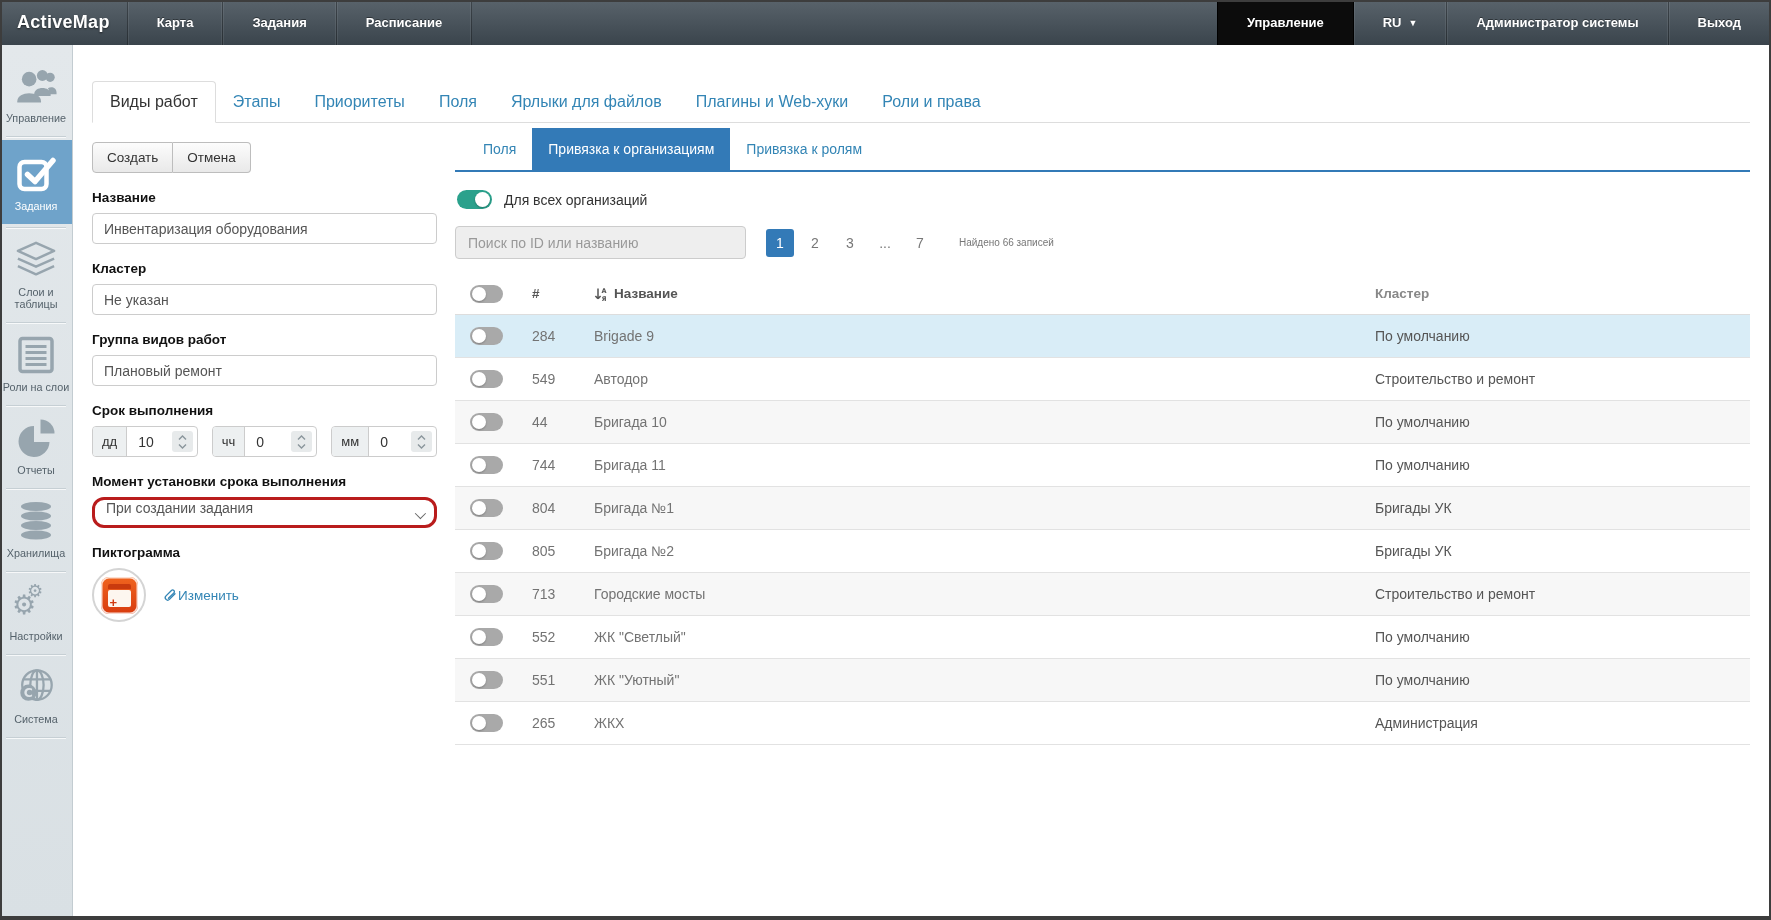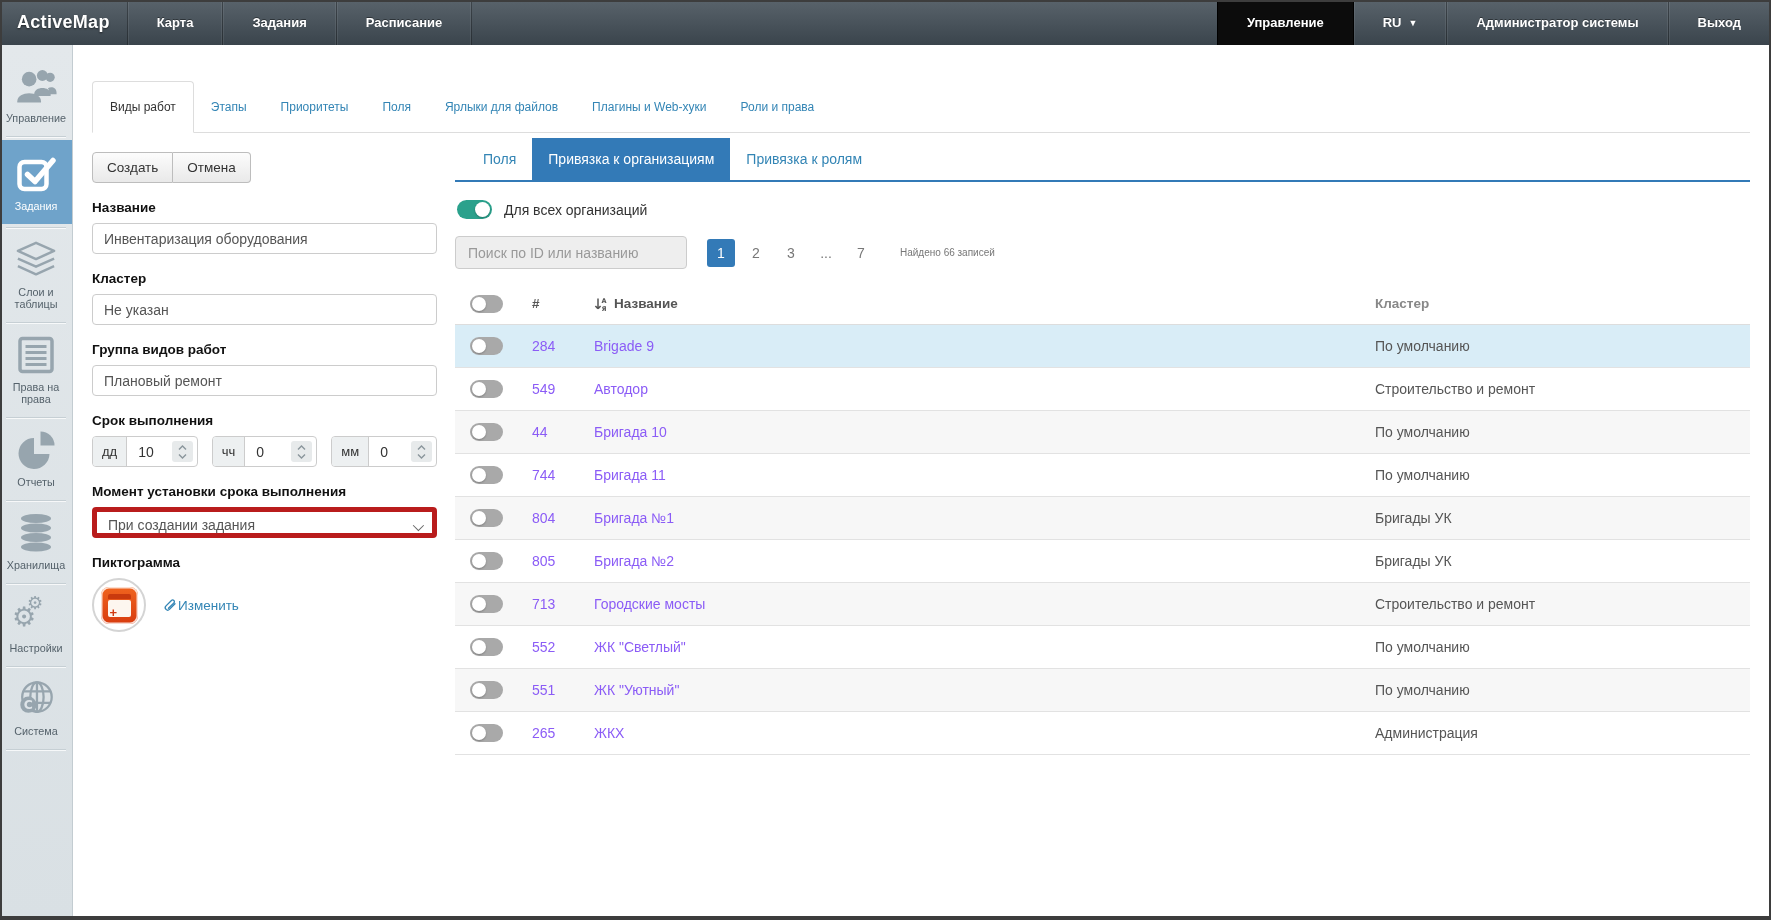--- a/index.html
+++ b/index.html
@@ -31,42 +31,42 @@
   .sb-item.active .sb-label{color:#fff;}
   .sb-divider{height:1px;background:#c6cfd4;margin:3px 6px;box-shadow:0 1px 0 rgba(255,255,255,.75);}
   .gear{position:absolute;line-height:1;}
   .g1{font-size:27px;left:10px;top:8px;}
   .g2{font-size:18px;left:25px;top:-2px;}
 
   .main{flex:1;background:#fff;min-width:0;}
 
   
   .tabbar{display:flex;align-items:flex-end;margin:36px 21px 0 19px;border-bottom:1px solid #ddd;}
-  .tab{padding:18px 17px;font-size:12px;color:#3385b5;cursor:pointer;white-space:nowrap;}
+  .tab{padding:11px 17px;font-size:16px;color:#3385b5;cursor:pointer;white-space:nowrap;}
   .tab.active{color:#333;background:#fff;border:1px solid #ddd;border-bottom:1px solid #fff;border-radius:4px 4px 0 0;margin-bottom:-1px;}
 
   .content{display:flex;padding-left:19px;}
   .left-col{width:345px;flex:none;margin-right:18px;}
   .right-col{width:1295px;flex:none;}
 
   
   .btn-group{display:inline-flex;margin-top:19px;}
   .btn{background:linear-gradient(#fcfcfc,#e9e9e9);border:1px solid #bdbdbd;color:#333;font-size:13.5px;font-family:inherit;padding:7px 14px;cursor:pointer;}
   .btn:first-child{border-radius:4px 0 0 4px;}
   .btn:last-child{border-radius:0 4px 4px 0;border-left:none;}
   .fgroup{margin-top:17px;}
   .flabel{display:block;font-weight:bold;font-size:13.5px;color:#111;margin-bottom:8px;}
   .finput{width:100%;height:31px;border:1px solid #ccc;border-radius:4px;padding:0 11px;font-size:14px;color:#555;background:#fff;font-family:inherit;}
   .deadline-row{display:flex;gap:14px;}
   .dgroup{flex:1;display:flex;align-items:stretch;border:1px solid #ccc;border-radius:4px;height:31px;position:relative;overflow:hidden;background:#fff;}
   .dunit{background:#edf0f1;border-right:1px solid #ccc;display:flex;align-items:center;padding:11px 9px;font-size:13px;color:#333;}
   .dval{flex:1;min-width:0;border:none;outline:none;padding:0 0 0 11px;font-size:14px;color:#333;font-family:inherit;background:transparent;}
   .spinner{position:absolute;right:4px;top:4px;bottom:4px;width:21px;background:#e7eaeb;border-radius:3px;display:flex;flex-direction:column;align-items:center;justify-content:center;gap:2px;cursor:pointer;}
   .spinner svg{display:block;}
-  .selectbox{position:relative;width:100%;height:31px;border:5px solid #b91c1c;border-radius:4px;background:#fff;display:flex;align-items:flex-end;padding:0 28px 0 11px;font-size:14px;color:#555;cursor:pointer;}
+  .selectbox{position:relative;width:100%;height:31px;border:3px solid #b91c1c;border-radius:12px;background:#fff;display:flex;align-items:flex-start;padding:0 28px 0 11px;font-size:14px;color:#555;cursor:pointer;}
   .sel-chev{position:absolute;right:11px;top:11px;width:8px;height:8px;border-right:1.6px solid #666;border-bottom:1.6px solid #666;transform:rotate(45deg) translateY(-2px);}
   .pict-row{display:flex;align-items:center;gap:17px;margin-top:4px;}
   .pict-circle{width:54px;height:54px;border:2px solid #d4d4d4;border-radius:50%;display:flex;align-items:center;justify-content:center;background:#fff;}
   .pict{width:37px;height:37px;border-radius:8px;background:linear-gradient(#f0641f,#d83c0f);position:relative;box-shadow:inset 0 0 0 1.5px rgba(255,255,255,.8);}
   .pict-paper{position:absolute;left:7px;right:7px;top:13px;bottom:7px;background:#fdf6ef;border-radius:2px;}
   .pict-band{position:absolute;left:7px;right:7px;top:7px;height:5px;background:#c93a0e;border-radius:2px 2px 0 0;}
   .pict-plus{position:absolute;left:9px;bottom:5px;color:#d23a10;font-weight:bold;font-size:13px;line-height:13px;}
   .change-link{display:inline-flex;align-items:center;gap:0;color:#3385b5;font-size:13.5px;cursor:pointer;}
 
   
@@ -76,36 +76,36 @@
   .subtab:first-child{margin-left:12px;}
   .toggle-row{display:flex;align-items:center;gap:12px;margin-top:18px;margin-left:2px;}
   .switch{width:35px;height:19px;border-radius:10px;position:relative;cursor:pointer;flex:none;}
   .switch.on{background:#2aa18c;}
   .switch.off{background:#a9a9a9;}
   .switch .knob{position:absolute;top:2px;width:15px;height:15px;border-radius:50%;background:#fff;box-shadow:0 1px 2px rgba(0,0,0,.25);}
   .switch.on .knob{right:2px;}
   .switch.off .knob{left:2px;}
   .toggle-label{font-size:14px;color:#333;}
   .search-row{display:flex;align-items:center;margin-top:17px;}
-  .search-input{width:232px;height:33px;background:#eee;border:1px solid #ccc;border-radius:4px;padding:0 12px;font-size:14px;color:#777;font-family:inherit;}
+  .search-input{width:291px;height:33px;background:#eee;border:1px solid #ccc;border-radius:4px;padding:0 12px;font-size:14px;color:#777;font-family:inherit;}
   .search-input::placeholder{color:#999;}
   .pagination{display:flex;align-items:center;margin-left:20px;}
   .page{min-width:28px;height:28px;display:flex;align-items:center;justify-content:center;font-size:14px;color:#777;margin-right:7px;border-radius:3px;cursor:pointer;}
   .page.active{background:#337ab7;color:#fff;}
   .page.ellipsis{cursor:default;}
   .found{font-size:10px;color:#777;margin-left:18px;}
 
   
   .orgtable{margin-top:14px;}
   .trow,.thead-row{display:grid;grid-template-columns:62px 62px 1fr 375px;align-items:center;padding-left:15px;height:43px;border-bottom:1px solid #e2e2e2;}
   .thead-row{border-bottom:1px solid #ddd;height:42px;}
   .th{font-size:13.5px;font-weight:bold;color:#555;}
   .th.cluster{color:#888;}
   .th-name{display:flex;align-items:center;gap:6px;}
-  .tcell{font-size:14px;color:#8b5cf6;overflow:hidden;text-overflow:ellipsis;white-space:nowrap;padding-right:10px;}
+  .tcell{font-size:14px;color:#737373;overflow:hidden;text-overflow:ellipsis;white-space:nowrap;padding-right:10px;}
   .tcell.cluster{color:#555;}
   .trow.stripe{background:#f7f7f7;}
   .trow.selected{background:#d9edf7;}
   .row-toggle-wrap{display:flex;align-items:center;}
   .switch.small{width:33px;height:18px;}
   .switch.small .knob{width:14px;height:14px;}
 </style>
 </head>
 <body>
 
@@ -167,21 +167,21 @@
           <span class="sb-label">Слои и таблицы</span>
         </div>
         <div class="sb-divider"></div>
         <div class="sb-item">
           <span class="sb-icon">
             <svg viewBox="0 0 42 40" fill="none" stroke="currentColor">
               <rect x="5" y="3.5" width="32" height="33" rx="2.5" stroke-width="3.5"></rect>
               <path d="M10.5 11.5h21M10.5 17.5h21M10.5 23.5h21M10.5 29.5h21" stroke-width="3"></path>
             </svg>
           </span>
-          <span class="sb-label">Права на права</span>
+          <span class="sb-label">Роли на слои</span>
         </div>
         <div class="sb-divider"></div>
         <div class="sb-item">
           <span class="sb-icon">
             <svg viewBox="0 0 42 40" fill="currentColor">
               <path d="M19 8A15.5 15.5 0 1 0 34.5 24H19z"></path>
               <path d="M25.5 1.5A14 14 0 0 1 39.5 15.5H25.5z"></path>
             </svg>
           </span>
           <span class="sb-label">Отчеты</span>

